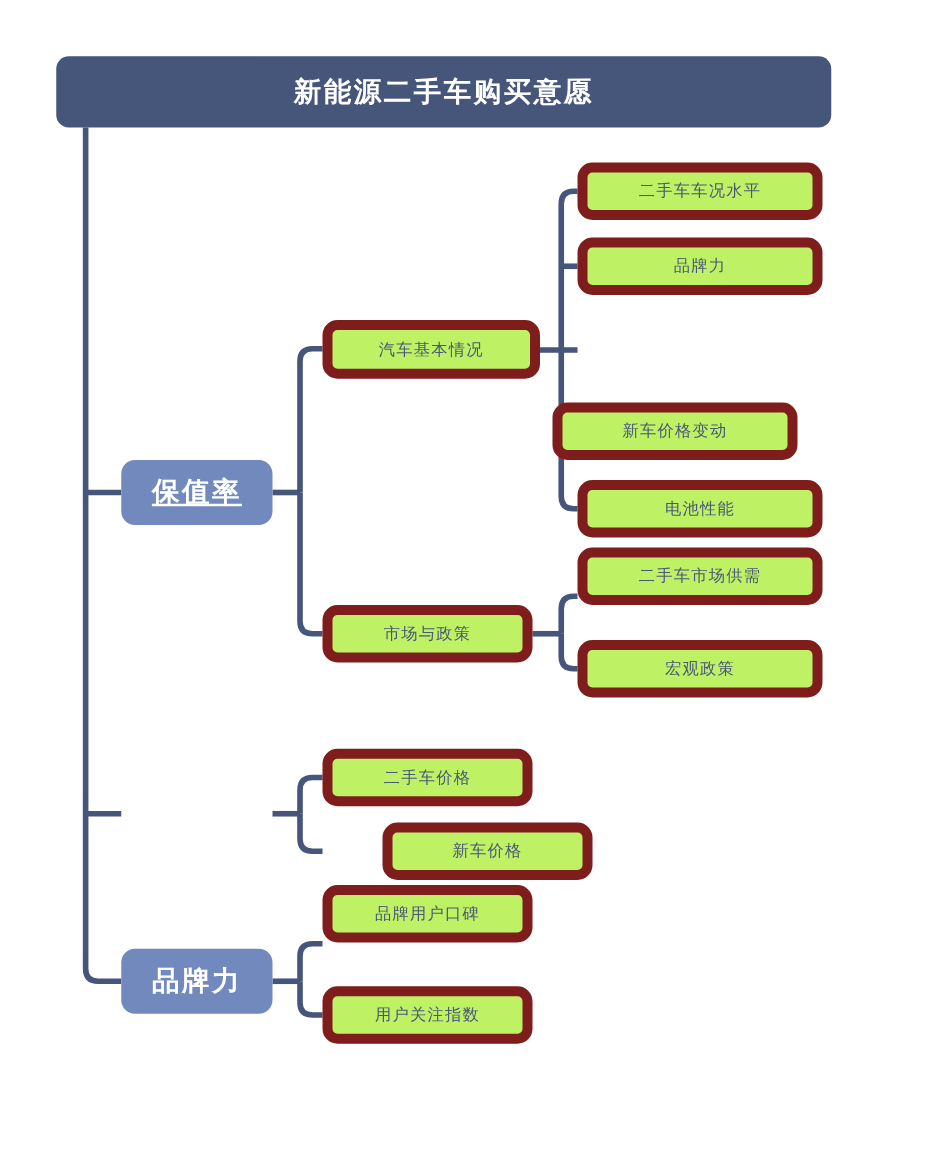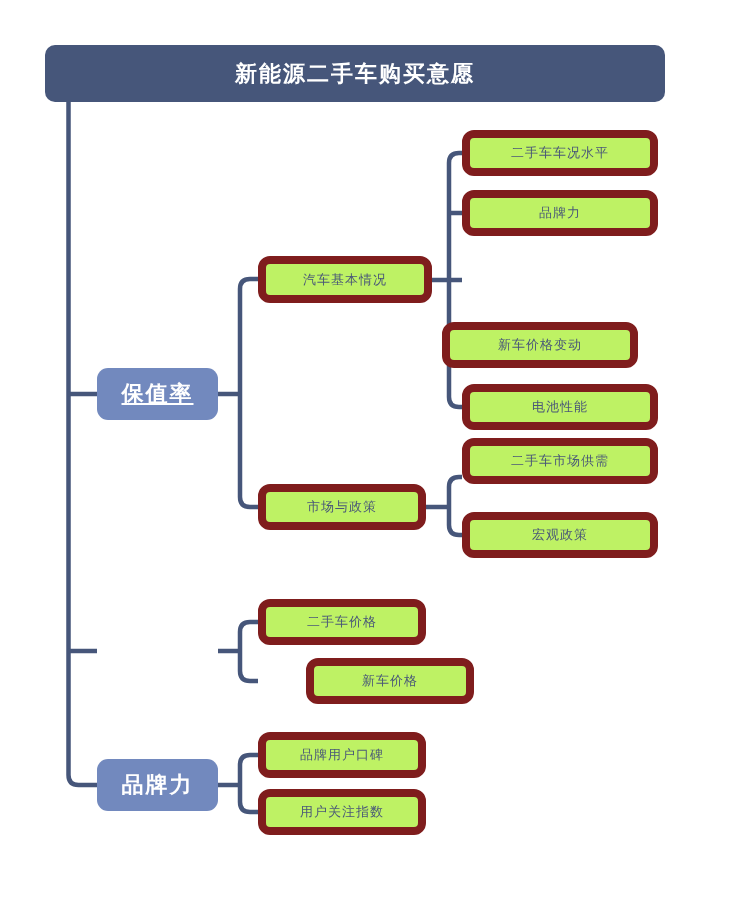--- a/index.html
+++ b/index.html
@@ -96,21 +96,21 @@
 
   <div class="node node-root" style="left:45px; top:45px; width:620px; height:57px;">新能源二手车购买意愿</div>
 
   <div class="node node-l1" style="left:97px; top:368px; width:121px; height:52px;text-decoration:underline;">保值率</div>
   <div class="node node-l1" style="left:97px; top:759px; width:121px; height:52px;">品牌力</div>
 
   <div class="node node-box" style="left:258px; top:256px; width:174px; height:47px;">汽车基本情况</div>
   <div class="node node-box" style="left:258px; top:599px; width:168px; height:46px;">二手车价格</div>
   <div class="node node-box" style="left:258px; top:484px; width:168px; height:46px;">市场与政策</div>
   <div class="node node-box" style="left:258px; top:658px; width:168px; height:46px;margin-left:48px;">新车价格</div>
-  <div class="node node-box" style="left:258px; top:732px; width:168px; height:46px;">品牌用户口碑</div>
+  <div class="node node-box" style="left:258px; top:708px; width:168px; height:46px;">品牌用户口碑</div>
   <div class="node node-box" style="left:258px; top:789px; width:168px; height:46px;">用户关注指数</div>
 
   <div class="node node-box" style="left:462px; top:130px; width:196px; height:46px;">二手车车况水平</div>
   <div class="node node-box" style="left:462px; top:190px; width:196px; height:46px;">品牌力</div>
   <div class="node node-box" style="left:442px; top:322px; width:196px; height:46px;">新车价格变动</div>
   <div class="node node-box" style="left:462px; top:384px; width:196px; height:46px;text-align:right;">电池性能</div>
   <div class="node node-box" style="left:462px; top:438px; width:196px; height:46px;">二手车市场供需</div>
   <div class="node node-box" style="left:462px; top:512px; width:196px; height:46px;">宏观政策</div>
 
 </div>

